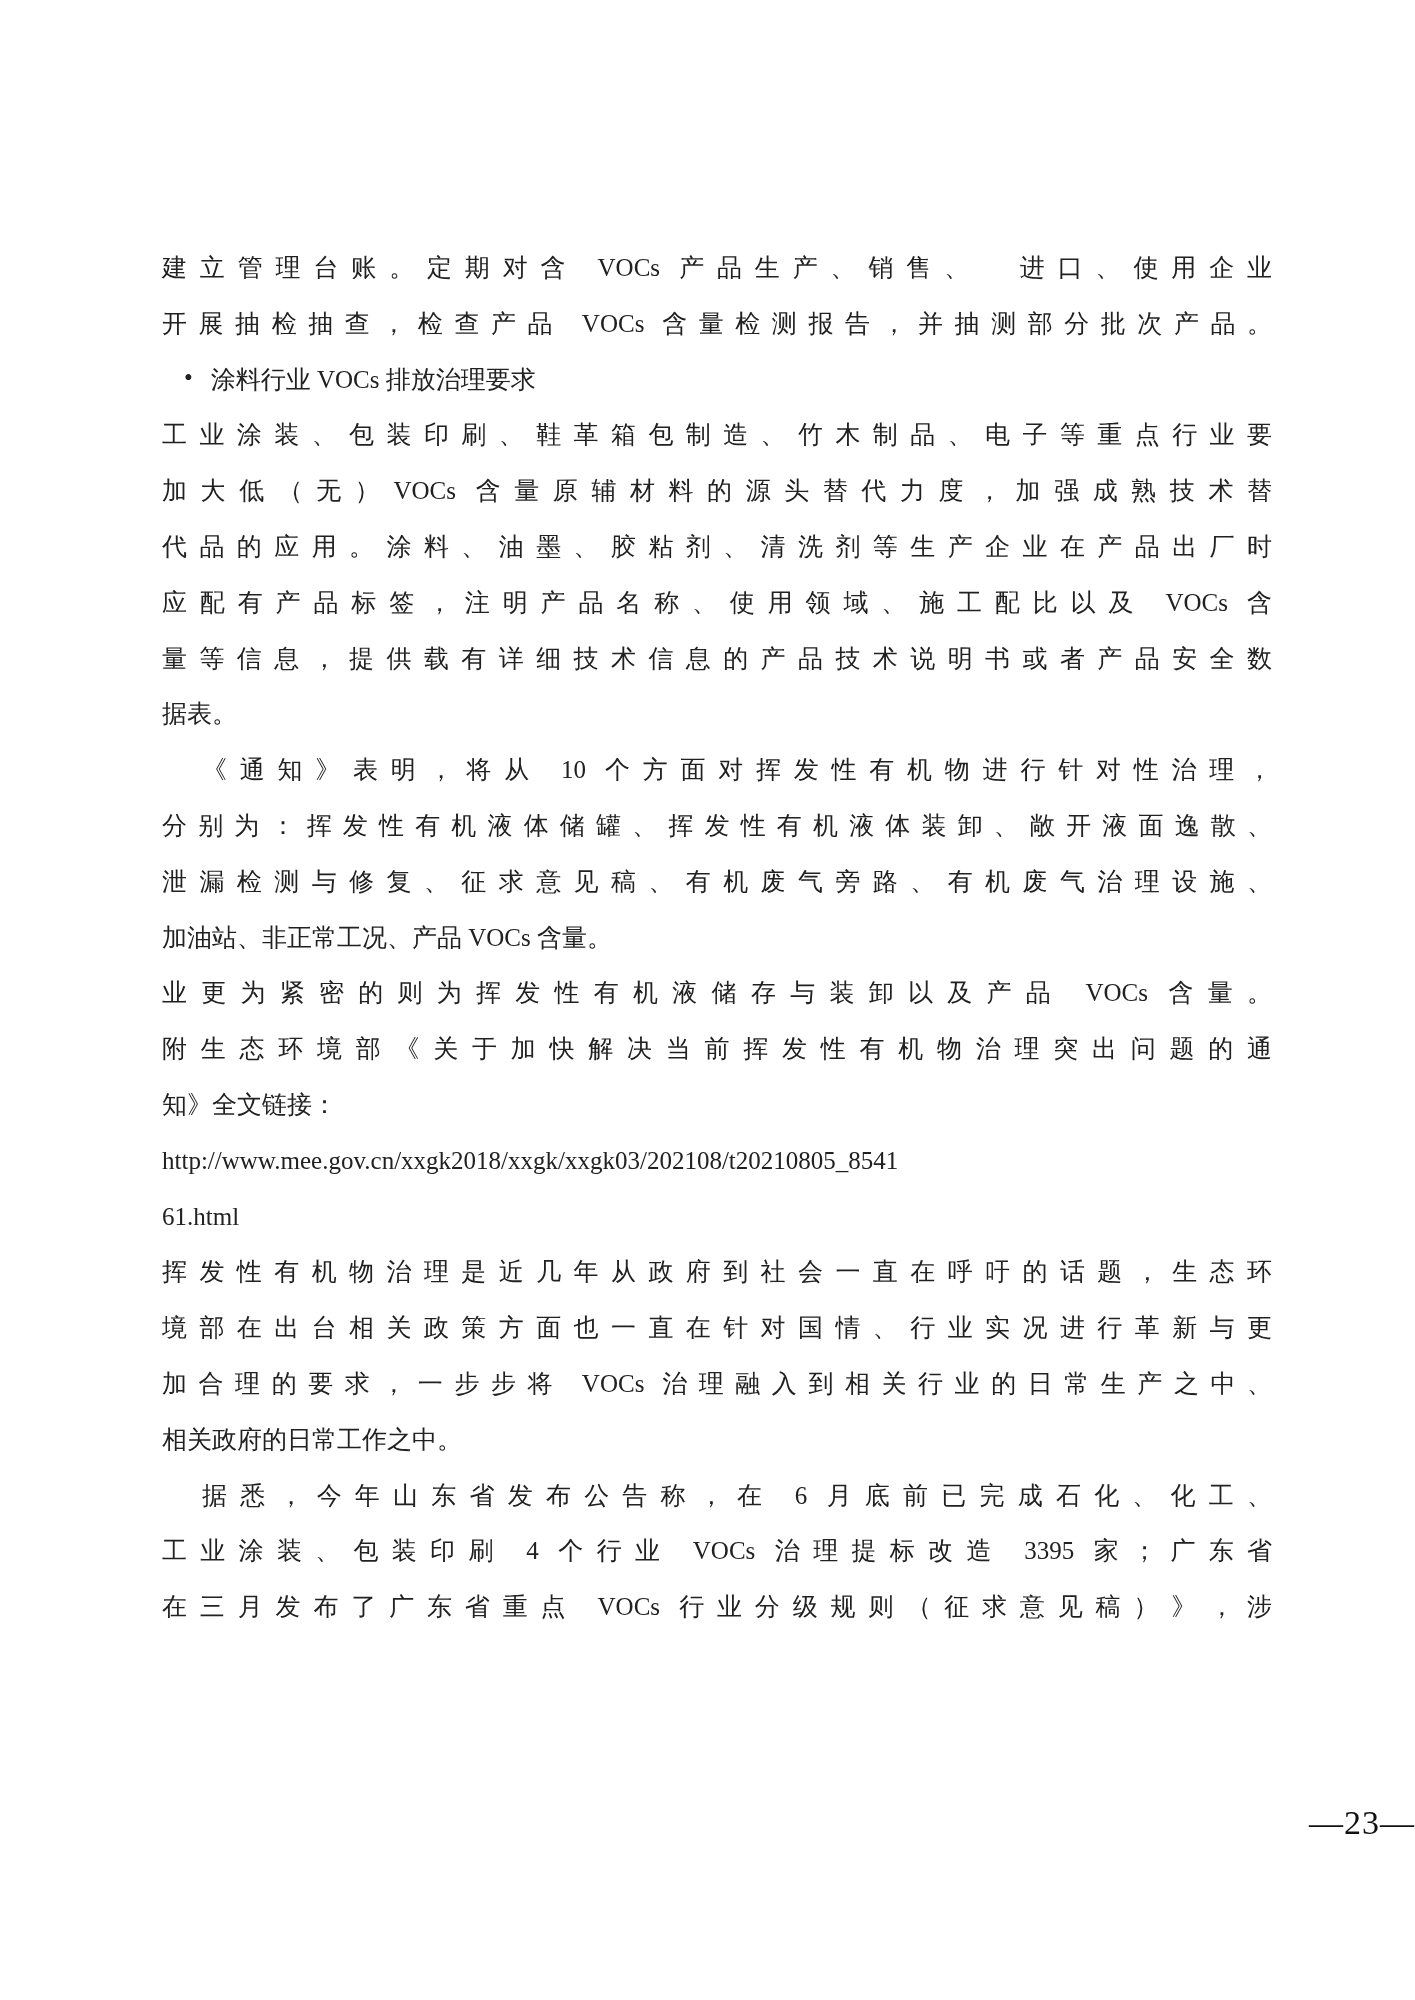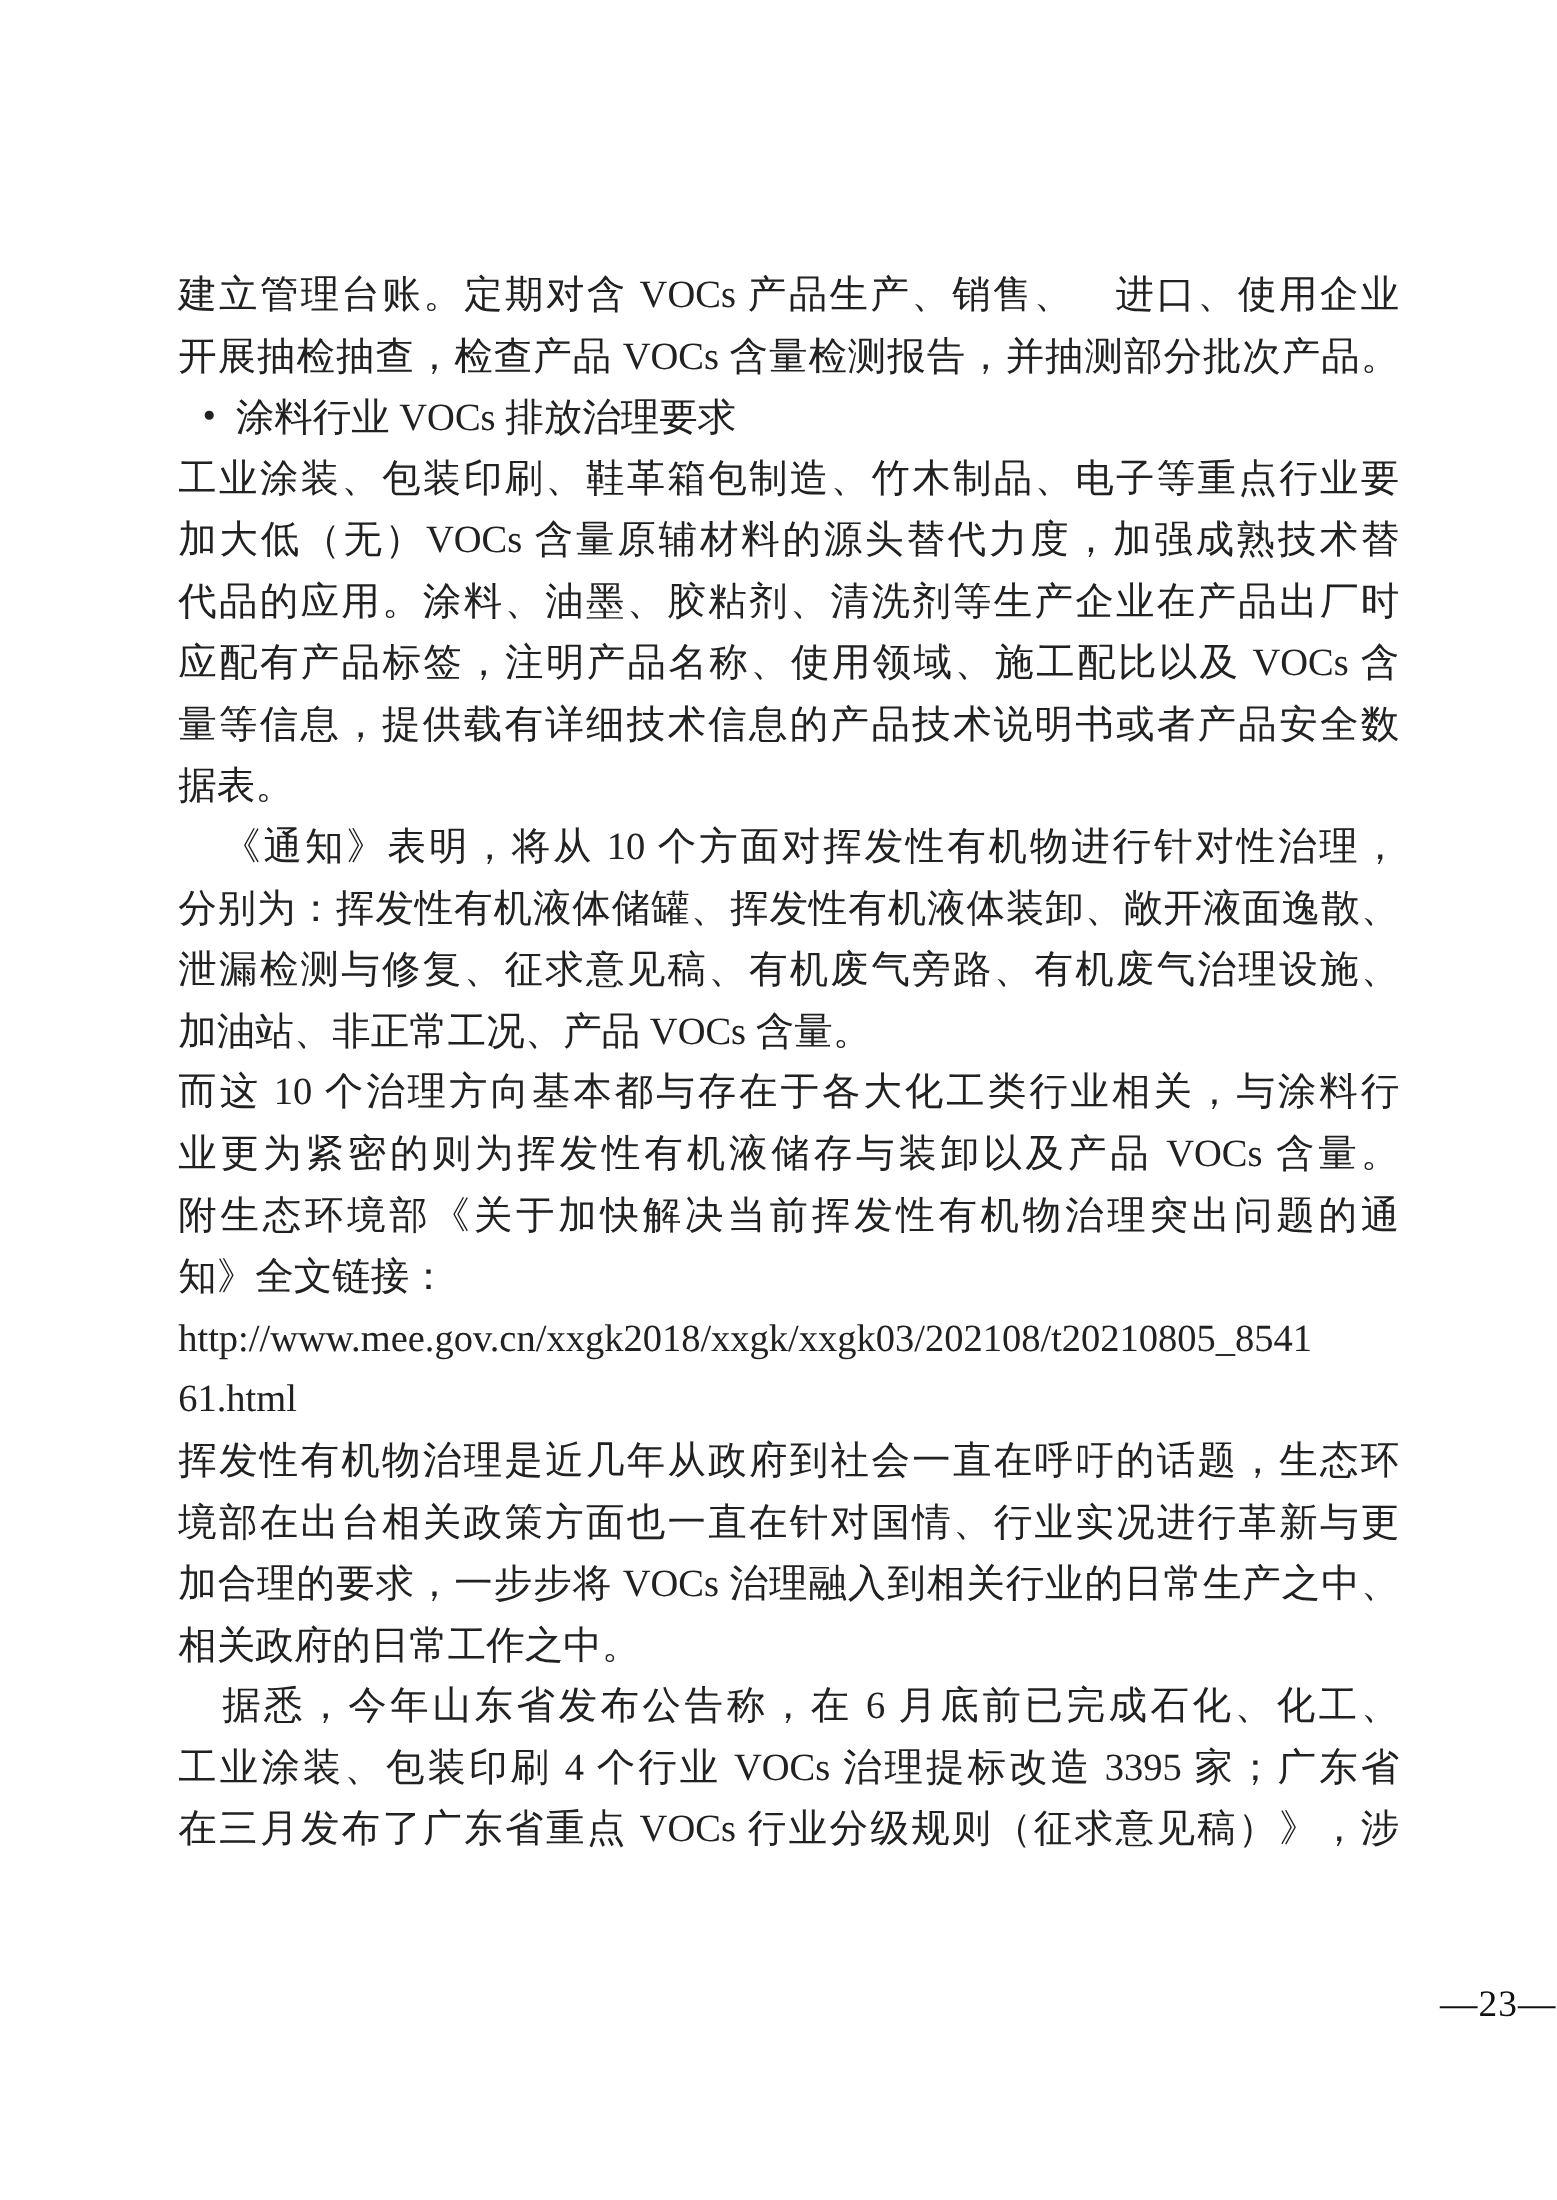--- a/index.html
+++ b/index.html
@@ -17,21 +17,21 @@
     font-family: "Liberation Serif", "DejaVu Serif", serif;
     color: #212121;
   }
   .text-body {
     position: absolute;
     left: 162px;
     top: 240px;
     width: 1110px;
   }
   .line {
-    font-size: 35px;
+    font-size: 25px;
     line-height: 55.8px;
     text-align: justify;
     white-space: pre-wrap;
   }
   .line.fill { text-align-last: justify; }
   .line.left { text-align: left; text-align-last: left; }
   .line.indent { padding-left: 40px; }
   .line.bulleted { padding-left: 22px; }
   .bullet {
     display: inline-block;
@@ -61,21 +61,20 @@
       <div class="line fill">工业涂装、包装印刷、鞋革箱包制造、竹木制品、电子等重点行业要</div>
       <div class="line fill">加大低（无）VOCs 含量原辅材料的源头替代力度，加强成熟技术替</div>
       <div class="line fill">代品的应用。涂料、油墨、胶粘剂、清洗剂等生产企业在产品出厂时</div>
       <div class="line fill">应配有产品标签，注明产品名称、使用领域、施工配比以及 VOCs 含</div>
       <div class="line fill">量等信息，提供载有详细技术信息的产品技术说明书或者产品安全数</div>
       <div class="line left">据表。</div>
       <div class="line fill indent">《通知》表明，将从 10 个方面对挥发性有机物进行针对性治理，</div>
       <div class="line fill">分别为：挥发性有机液体储罐、挥发性有机液体装卸、敞开液面逸散、</div>
       <div class="line fill">泄漏检测与修复、征求意见稿、有机废气旁路、有机废气治理设施、</div>
       <div class="line left">加油站、非正常工况、产品 VOCs 含量。</div>
-      <div class="line fill">而这 10 个治理方向基本都与存在于各大化工类行业相关，与涂料行</div>
       <div class="line fill">业更为紧密的则为挥发性有机液储存与装卸以及产品 VOCs 含量。</div>
       <div class="line fill">附生态环境部《关于加快解决当前挥发性有机物治理突出问题的通</div>
       <div class="line left">知》全文链接：</div>
       <div class="line left">http://www.mee.gov.cn/xxgk2018/xxgk/xxgk03/202108/t20210805_8541</div>
       <div class="line left">61.html</div>
       <div class="line fill">挥发性有机物治理是近几年从政府到社会一直在呼吁的话题，生态环</div>
       <div class="line fill">境部在出台相关政策方面也一直在针对国情、行业实况进行革新与更</div>
       <div class="line fill">加合理的要求，一步步将 VOCs 治理融入到相关行业的日常生产之中、</div>
       <div class="line left">相关政府的日常工作之中。</div>
       <div class="line fill indent">据悉，今年山东省发布公告称，在 6 月底前已完成石化、化工、</div>

